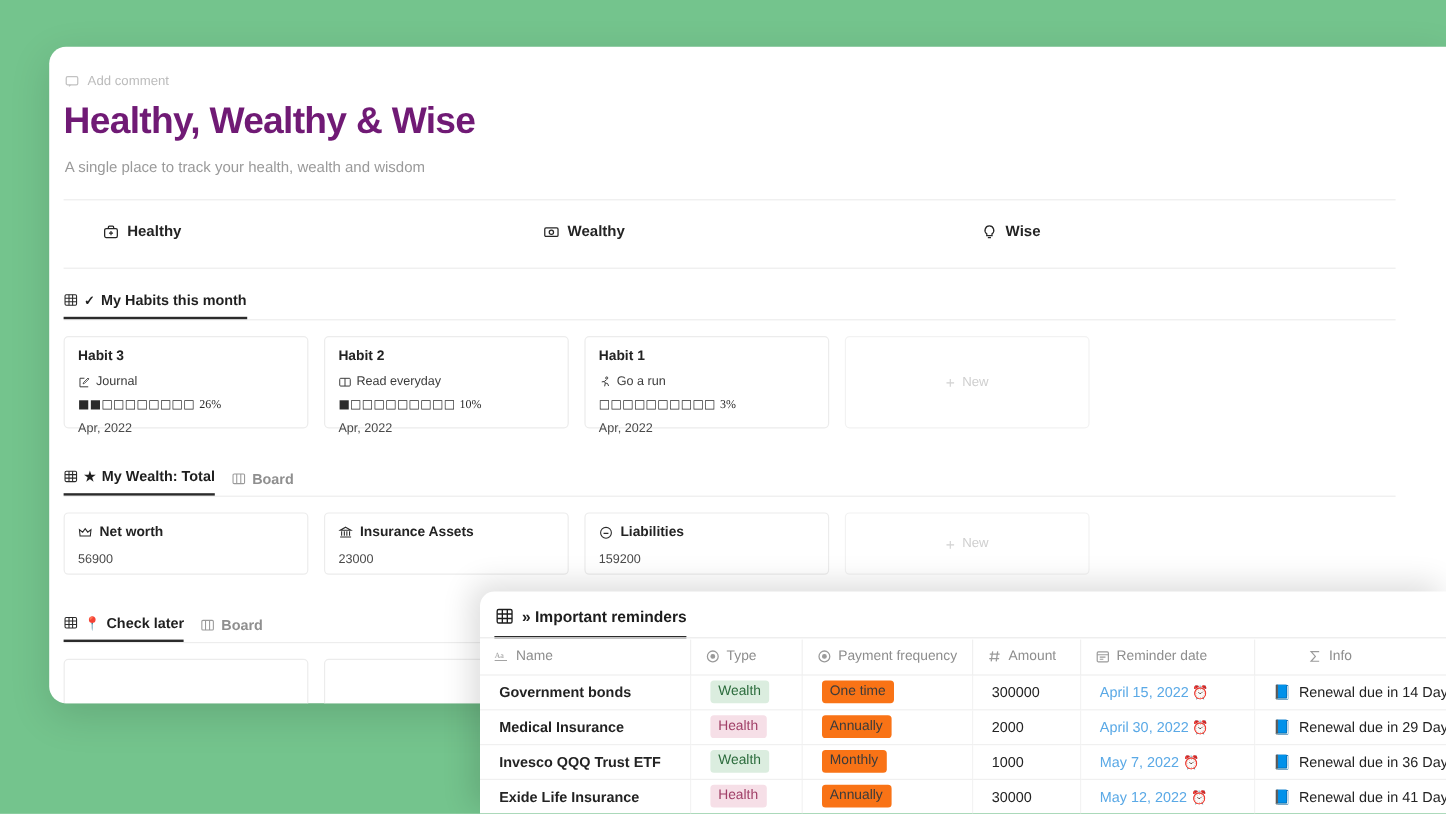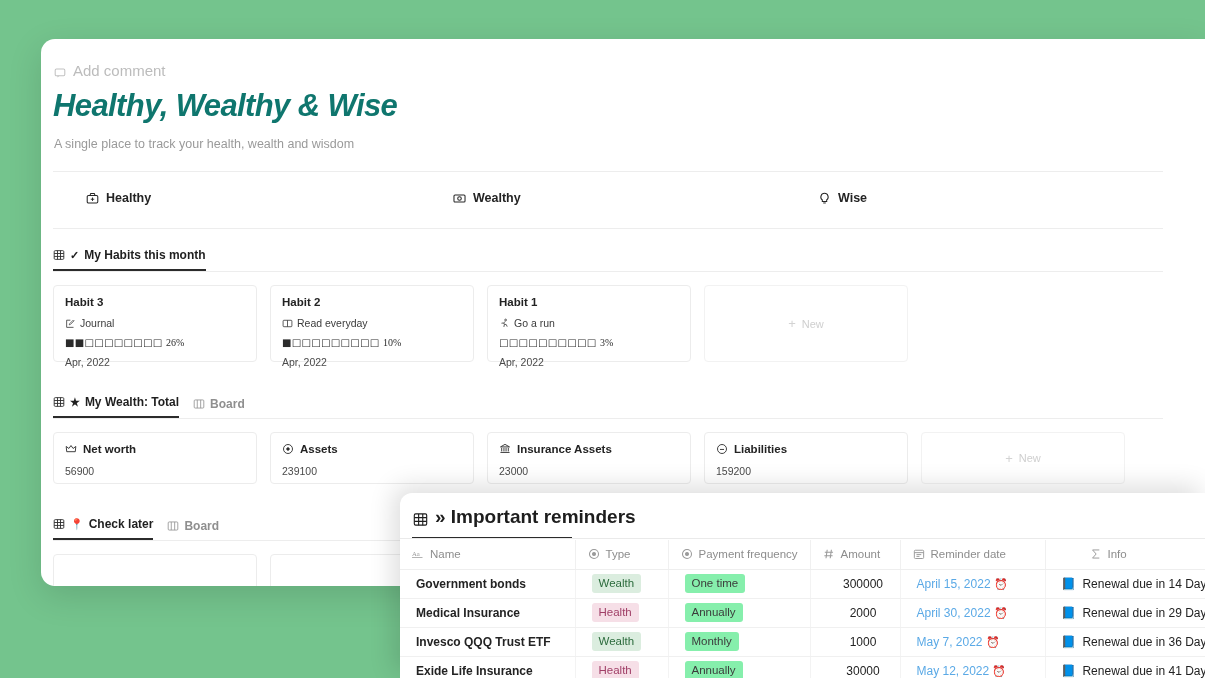--- a/index.html
+++ b/index.html
@@ -19,29 +19,28 @@
     width: 1164px; height: 547px;
     background: #ffffff;
     border-radius: 14px 0 0 14px;
     box-shadow: 0 10px 34px rgba(0,0,0,0.13);
     overflow: hidden;
   }
 
   .add-comment {
     display: flex; align-items: center; gap: 7px;
     margin: 23px 0 4px 13px;
-    color: #bcbcbc; font-size: 15px;
+    color: #bcbcbc; font-size: 11px;
   }
   .add-comment .ic { width: 12px; height: 12px; display: block; }
 
   .page-title {
     margin: 9px 0 0 12px;
     font-size: 31px; font-weight: 700; letter-spacing: -0.6px;
-    color: #0f766e;
-    font-style: italic;
+    color: #701a75;
   }
   .page-sub {
     margin: 13px 0 0 13px;
     font-size: 12.5px; color: #9a9a9a;
   }
 
   .hrule { height: 1px; background: #ededed; margin: 20px 0 0 12px; width: 1110px; }
 
   
   .top-tabs { position: relative; height: 56px; margin-left: 32px; }
@@ -116,21 +115,21 @@
     left: 400px; top: 493px;
     width: 805px; height: 185px;
     background: #ffffff;
     border-radius: 12px 0 0 0;
     box-shadow: -6px -6px 26px rgba(0,0,0,0.14);
     overflow: hidden;
   }
   .ov-head {
     display: flex; align-items: center; gap: 7px;
     margin: 13px 0 0 13px;
-    font-size: 19px; font-weight: 600; color: #1d1d1d;
+    font-size: 13px; font-weight: 600; color: #1d1d1d;
   }
   .ov-head .ic { width: 15px; height: 15px; display: block; }
   .ov-head-underline { height: 2px; background: #2b2b2b; width: 160px; margin: 9px 0 0 12px; }
   .ov-head-rule { height: 1px; background: #eaeaea; width: 100%; position: relative; top: -1px; }
 
   table.reminders { width: 805px; border-collapse: collapse; table-layout: fixed; }
   table.reminders col.c-name { width: 175px; }
   table.reminders col.c-type { width: 93px; }
   table.reminders col.c-freq { width: 142px; }
   table.reminders col.c-amt  { width: 90px; }
@@ -151,28 +150,28 @@
 
   table.reminders td {
     font-size: 12px; color: #232323;
     padding: 0 0 0 16px; height: 29px;
     border-bottom: 1px solid #f0f0f0;
     border-right: 1px solid #f3f3f3;
     white-space: nowrap; overflow: hidden;
   }
   table.reminders td:last-child { border-right: none; }
   td.name-cell { font-weight: 700; }
-  td.amt-cell { text-align: center; padding-right: 14px; padding-left: 0; }
+  td.amt-cell { text-align: left; padding-right: 14px; padding-left: 0; }
   .badge {
     display: inline-block; padding: 2px 7px; border-radius: 3px;
     font-size: 11.5px; line-height: 15px;
   }
   .badge.green { background: #dbeddf; color: #2b6b3c; }
   .badge.pink  { background: #f6dfe7; color: #a03f67; }
-  .badge.gray  { background: #86efac; color: #3b3b3b; }
+  .badge.gray  { background: #f97316; color: #3b3b3b; }
   .date-link { color: #5aa9e6; }
   .date-link .clock { font-size: 11px; }
   .info-cell { display: flex; align-items: center; gap: 6px; }
   .info-cell .bookemo { font-size: 12px; }
 </style>
 </head>
 <body>
 
 <div id="root">
 
@@ -332,32 +331,20 @@
         <div class="mini-card wealth-card">
           <div class="wtitle">
             <span class="ic">
               <svg viewBox="0 0 16 16" fill="none" stroke="#2b2b2b" stroke-width="1.2">
                 <path d="M2.3 11.6 L1.6 4.6 L5.2 7.3 L8 3.4 L10.8 7.3 L14.4 4.6 L13.7 11.6 Z"></path>
               </svg>
             </span>
             <span>Net worth</span>
           </div>
           <div class="wval">56900</div>
-        </div>
-        <div class="mini-card wealth-card">
-          <div class="wtitle">
-            <span class="ic">
-              <svg viewBox="0 0 16 16" fill="none" stroke="#2b2b2b" stroke-width="1.2">
-                <circle cx="8" cy="8" r="6"></circle>
-                  <circle cx="8" cy="8" r="1.7" fill="#2b2b2b"></circle>
-              </svg>
-            </span>
-            <span>Assets</span>
-          </div>
-          <div class="wval">239100</div>
         </div>
         <div class="mini-card wealth-card">
           <div class="wtitle">
             <span class="ic">
               <svg viewBox="0 0 16 16" fill="none" stroke="#2b2b2b" stroke-width="1.2">
                 <path d="M8 1.8 L14 5.2 H2 Z"></path>
                 <path d="M3.6 6.4 V11.2 M6.6 6.4 V11.2 M9.4 6.4 V11.2 M12.4 6.4 V11.2"></path>
                 <path d="M1.9 12.6 H14.1"></path>
               </svg>
             </span>

